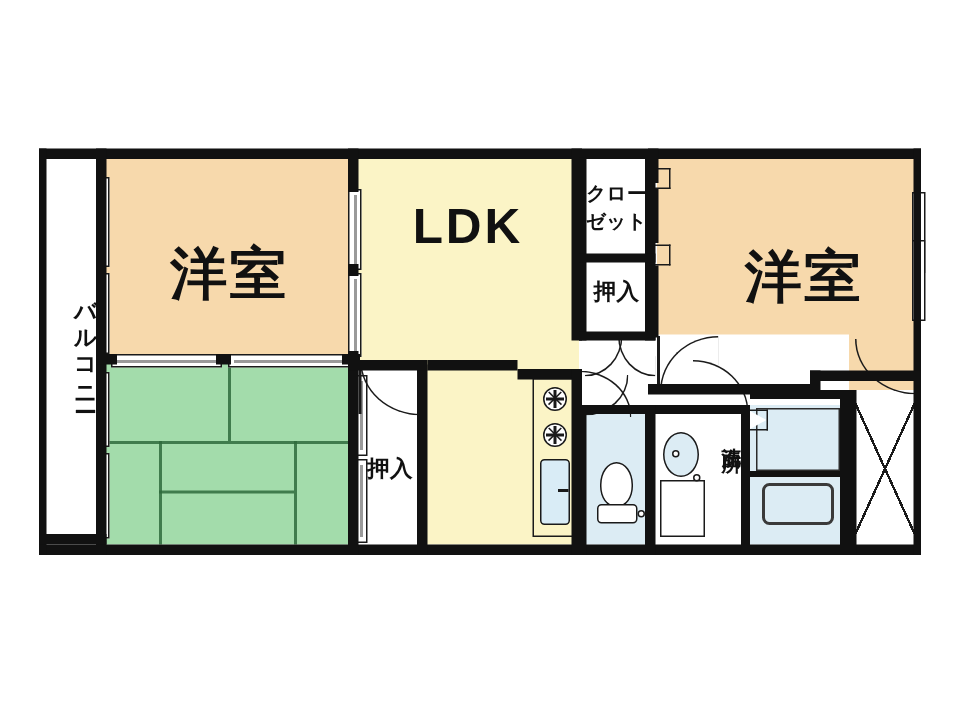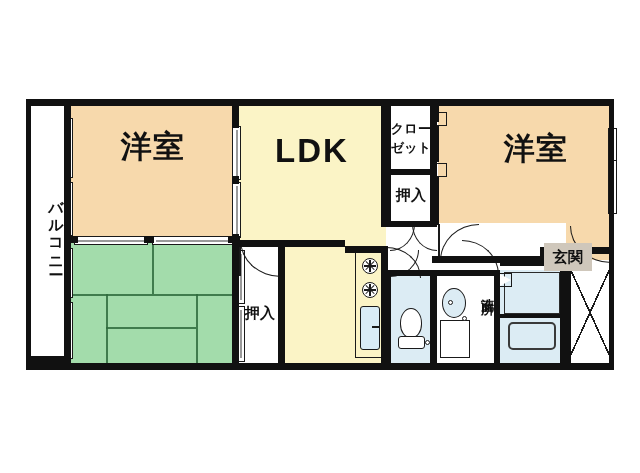--- a/index.html
+++ b/index.html
@@ -55,21 +55,21 @@
   
   .label {
     position: absolute;
     color: #111111;
     font-weight: bold;
     text-align: center;
     line-height: 1.12;
     white-space: pre;
     letter-spacing: 0.02em;
   }
-  .lbl-room  { font-size: 31px; letter-spacing: 0.04em; }
+  .lbl-room  { font-size: 38px; letter-spacing: 0.04em; margin-top: 32px; }
   .lbl-ldk   { font-size: 33px; letter-spacing: 0.06em; }
   .lbl-small { font-size: 15px; font-weight: bold; }
   .lbl-tiny  { font-size: 13px; font-weight: bold; }
   .vert {
     writing-mode: vertical-rl;
     text-orientation: upright;
     letter-spacing: 0.14em;
   }
 
   
@@ -315,15 +315,14 @@
 
   <div class="label lbl-tiny" style="left:389px; top:122px; width:44px;">クロー</div>
   <div class="label lbl-tiny" style="left:389px; top:141px; width:44px;">ゼット</div>
 
   <div class="label lbl-small" style="left:389px; top:187px; width:44px;">押入</div>
 
   <div class="label lbl-small" style="left:238px; top:305px; width:44px;">押入</div>
 
   <div class="label lbl-tiny vert" style="left:470px; top:288px; width:24px;">洗面所</div>
 
-  <div class="label lbl-small" style="left:544px; top:243px; width:48px; height:28px; line-height:28px; background:#cfc7bb;">玄関</div>
 
 </div>
 
 </body></html>

